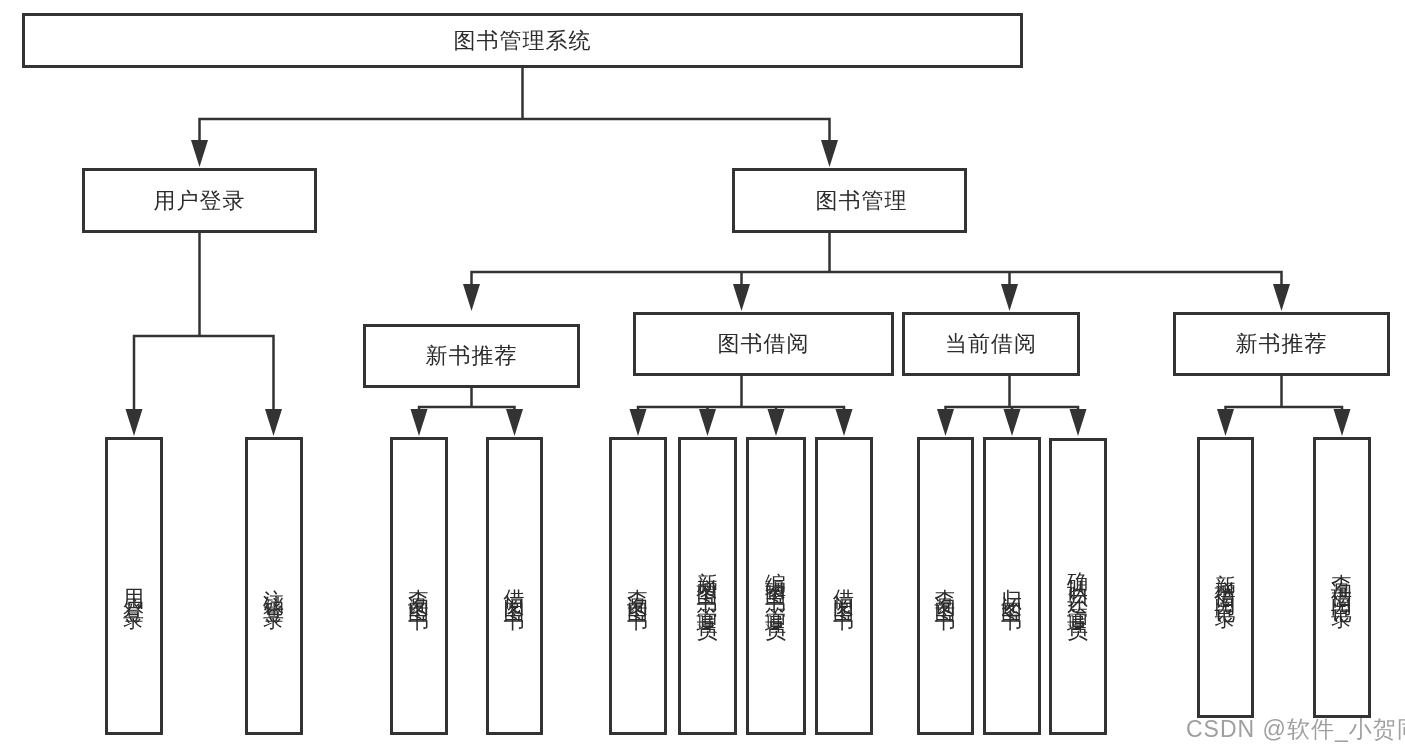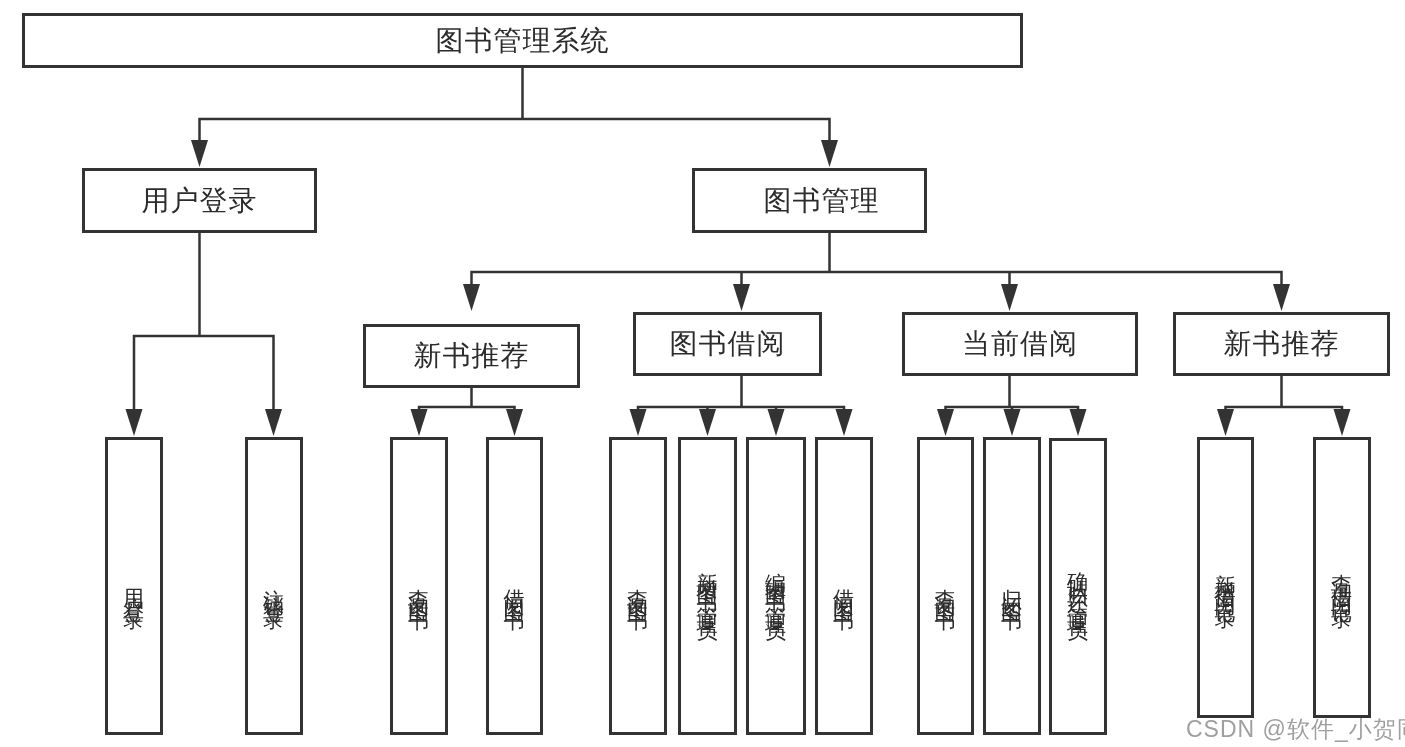--- a/index.html
+++ b/index.html
@@ -15,21 +15,21 @@
   .node{
     position:absolute;
     box-sizing:border-box;
     border:3px solid #333333;
     background:#ffffff;
     display:flex;
     align-items:center;
     justify-content:center;
     text-align:center;
   }
-  .hlabel{font-size:28px;letter-spacing:1px;white-space:nowrap;}
+  .hlabel{font-size:22px;letter-spacing:1px;white-space:nowrap;}
   .leaf .vlabel{
     writing-mode:vertical-rl;
     text-orientation:mixed;
     font-size:21px;
     letter-spacing:7px;
     line-height:1;
   }
   .watermark{
     position:absolute;
     left:1186px;top:714px;
@@ -104,31 +104,31 @@
     </g>
   </svg>
 
   <div class="node" style="left:22px;top:13px;width:1001px;height:55px;">
     <span class="hlabel">图书管理系统</span>
   </div>
 
   <div class="node" style="left:82px;top:168px;width:235px;height:65px;">
     <span class="hlabel">用户登录</span>
   </div>
-  <div class="node" style="left:692px;top:168px;width:235px;height:65px;padding-left:24px;">
+  <div class="node" style="left:732px;top:168px;width:235px;height:65px;padding-left:24px;">
     <span class="hlabel">图书管理</span>
   </div>
 
   <div class="node" style="left:363px;top:312px;width:217px;height:64px;margin-top:12px;">
     <span class="hlabel">新书推荐</span>
   </div>
-  <div class="node" style="left:633px;top:312px;width:189px;height:64px;">
+  <div class="node" style="left:633px;top:312px;width:261px;height:64px;">
     <span class="hlabel">图书借阅</span>
   </div>
-  <div class="node" style="left:902px;top:312px;width:236px;height:64px;text-align:center;">
+  <div class="node" style="left:902px;top:312px;width:178px;height:64px;text-align:center;">
     <span class="hlabel">当前借阅</span>
   </div>
   <div class="node" style="left:1173px;top:312px;width:217px;height:64px;">
     <span class="hlabel">新书推荐</span>
   </div>
 
   <div class="node leaf" style="left:105px;top:437px;width:58px;height:298px;">
     <span class="vlabel">用户登录</span>
   </div>
   <div class="node leaf" style="left:245px;top:437px;width:58px;height:298px;">

